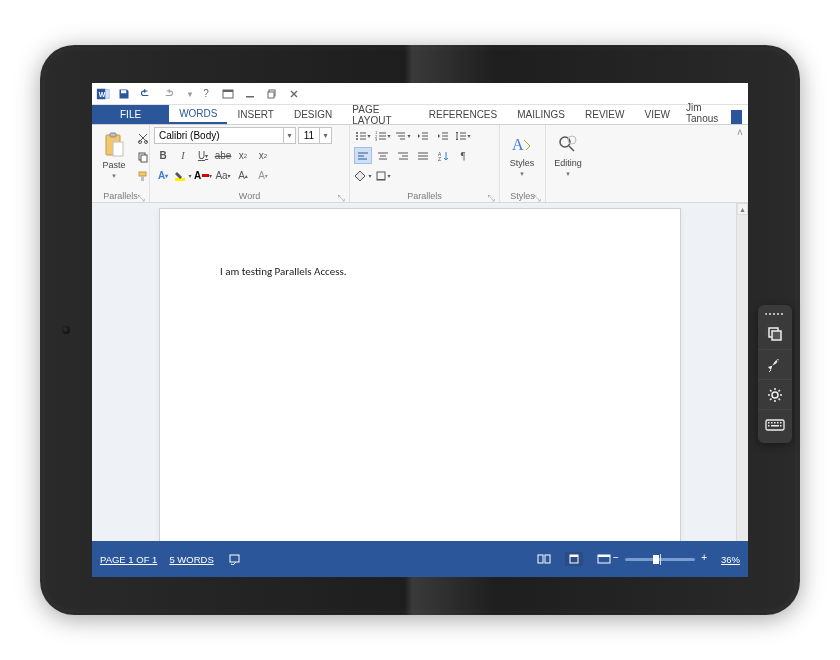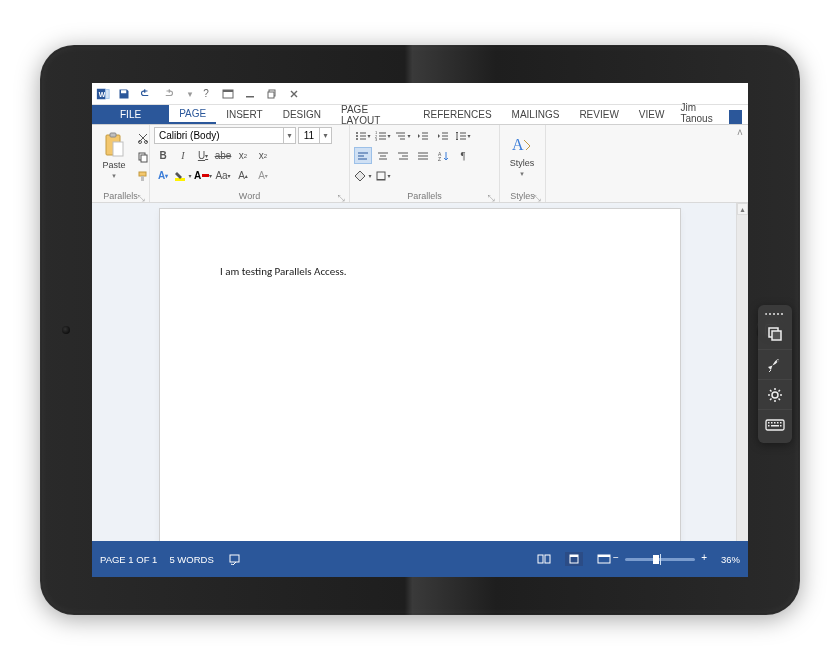--- a/index.html
+++ b/index.html
@@ -146,21 +146,21 @@
   }
   .vscroll .up, .vscroll .down{
     position:absolute;left:0;right:0;height:12px;display:flex;align-items:center;justify-content:center;color:#777;font-size:8px;background:#f3f3f3;border:1px solid #dcdcdc;
   }
   .vscroll .up{top:0;} .vscroll .down{bottom:0;}
 
   
   .statusbar{
     position:absolute; left:0; right:0; bottom:0; height:36px;
     background:#2b579a; color:#fff; font-size:9.5px;
-    display:flex; align-items:center; padding:16px 8px; gap:12px;
+    display:flex; align-items:center; padding:16px 8px; gap:12px;text-decoration:underline;
   }
   .statusbar .spacer{flex:1;}
   .sb-btn{ width:18px;height:14px; display:flex;align-items:center;justify-content:center; color:#fff; }
   .sb-btn.active{ background:#2b4c86; }
   .slider{
     width:70px;height:3px;background:#7a9cce;position:relative;border-radius:2px;
   }
   .slider .tick{position:absolute;left:50%;top:-4px;width:1px;height:11px;background:#cfe0f4;}
   .slider .minus, .slider .plus{position:absolute;top:-6px;color:#fff;font-size:10px;}
   .slider .minus{left:-12px;} .slider .plus{right:-12px;}
@@ -242,21 +242,21 @@
        <span class="winctl">
          <svg width="10" height="10" viewBox="0 0 10 10">
                 <path d="M2 2l6 6M8 2l-6 6" stroke="#666" stroke-width="1.4"></path>
               </svg>
        </span>
      </div>
    </div>
 
    <div class="tabs">
      <div class="file-tab">FILE</div>
-     <div class="tab active">PAGE</div>
+     <div class="tab active">WORDS</div>
      <div class="tab">INSERT</div>
      <div class="tab">DESIGN</div>
      <div class="tab">PAGE LAYOUT</div>
      <div class="tab">REFERENCES</div>
      <div class="tab">MAILINGS</div>
      <div class="tab">REVIEW</div>
      <div class="tab">VIEW</div>
      <div class="tabs-spacer"></div>
      <div class="user">
        <span>Jim Tanous</span>
@@ -469,20 +469,34 @@
                   <text x="2" y="16" font-size="16" fill="#3b7dd8" font-family="serif">A</text>
                   <path d="M14 6l6 6-4 4" fill="none" stroke="#c49a3e"></path>
                 </svg>
            <span class="lbl">Styles</span>
            <span style="font-size:7px;color:#777">▾</span>
          </div>
        </div>
        <div class="group-label"><span>Styles</span><span class="launcher">⤡</span></div>
      </div>
 
+     <div class="group" style="width:50px;border-right:none">
+       <div class="group-body">
+         <div class="bigbtn">
+           <svg width="22" height="22">
+                  <circle cx="8" cy="8" r="5" fill="none" stroke="#555" stroke-width="1.5"></circle>
+                  <path d="M12 12l5 5" stroke="#555" stroke-width="1.5"></path>
+                  <circle cx="15" cy="6" r="4" fill="none" stroke="#bbb"></circle>
+                </svg>
+           <span class="lbl">Editing</span>
+           <span style="font-size:7px;color:#777">▾</span>
+         </div>
+       </div>
+       <div class="group-label"></div>
+     </div>
 
      <div style="flex:1"></div>
      <div style="width:16px;display:flex;align-items:flex-start;justify-content:center;padding-top:2px;color:#888">˄</div>
    </div>
 
    <div class="docarea">
      <div class="page">
        <p>I am testing Parallels Access.</p>
      </div>
      <div class="vscroll">

